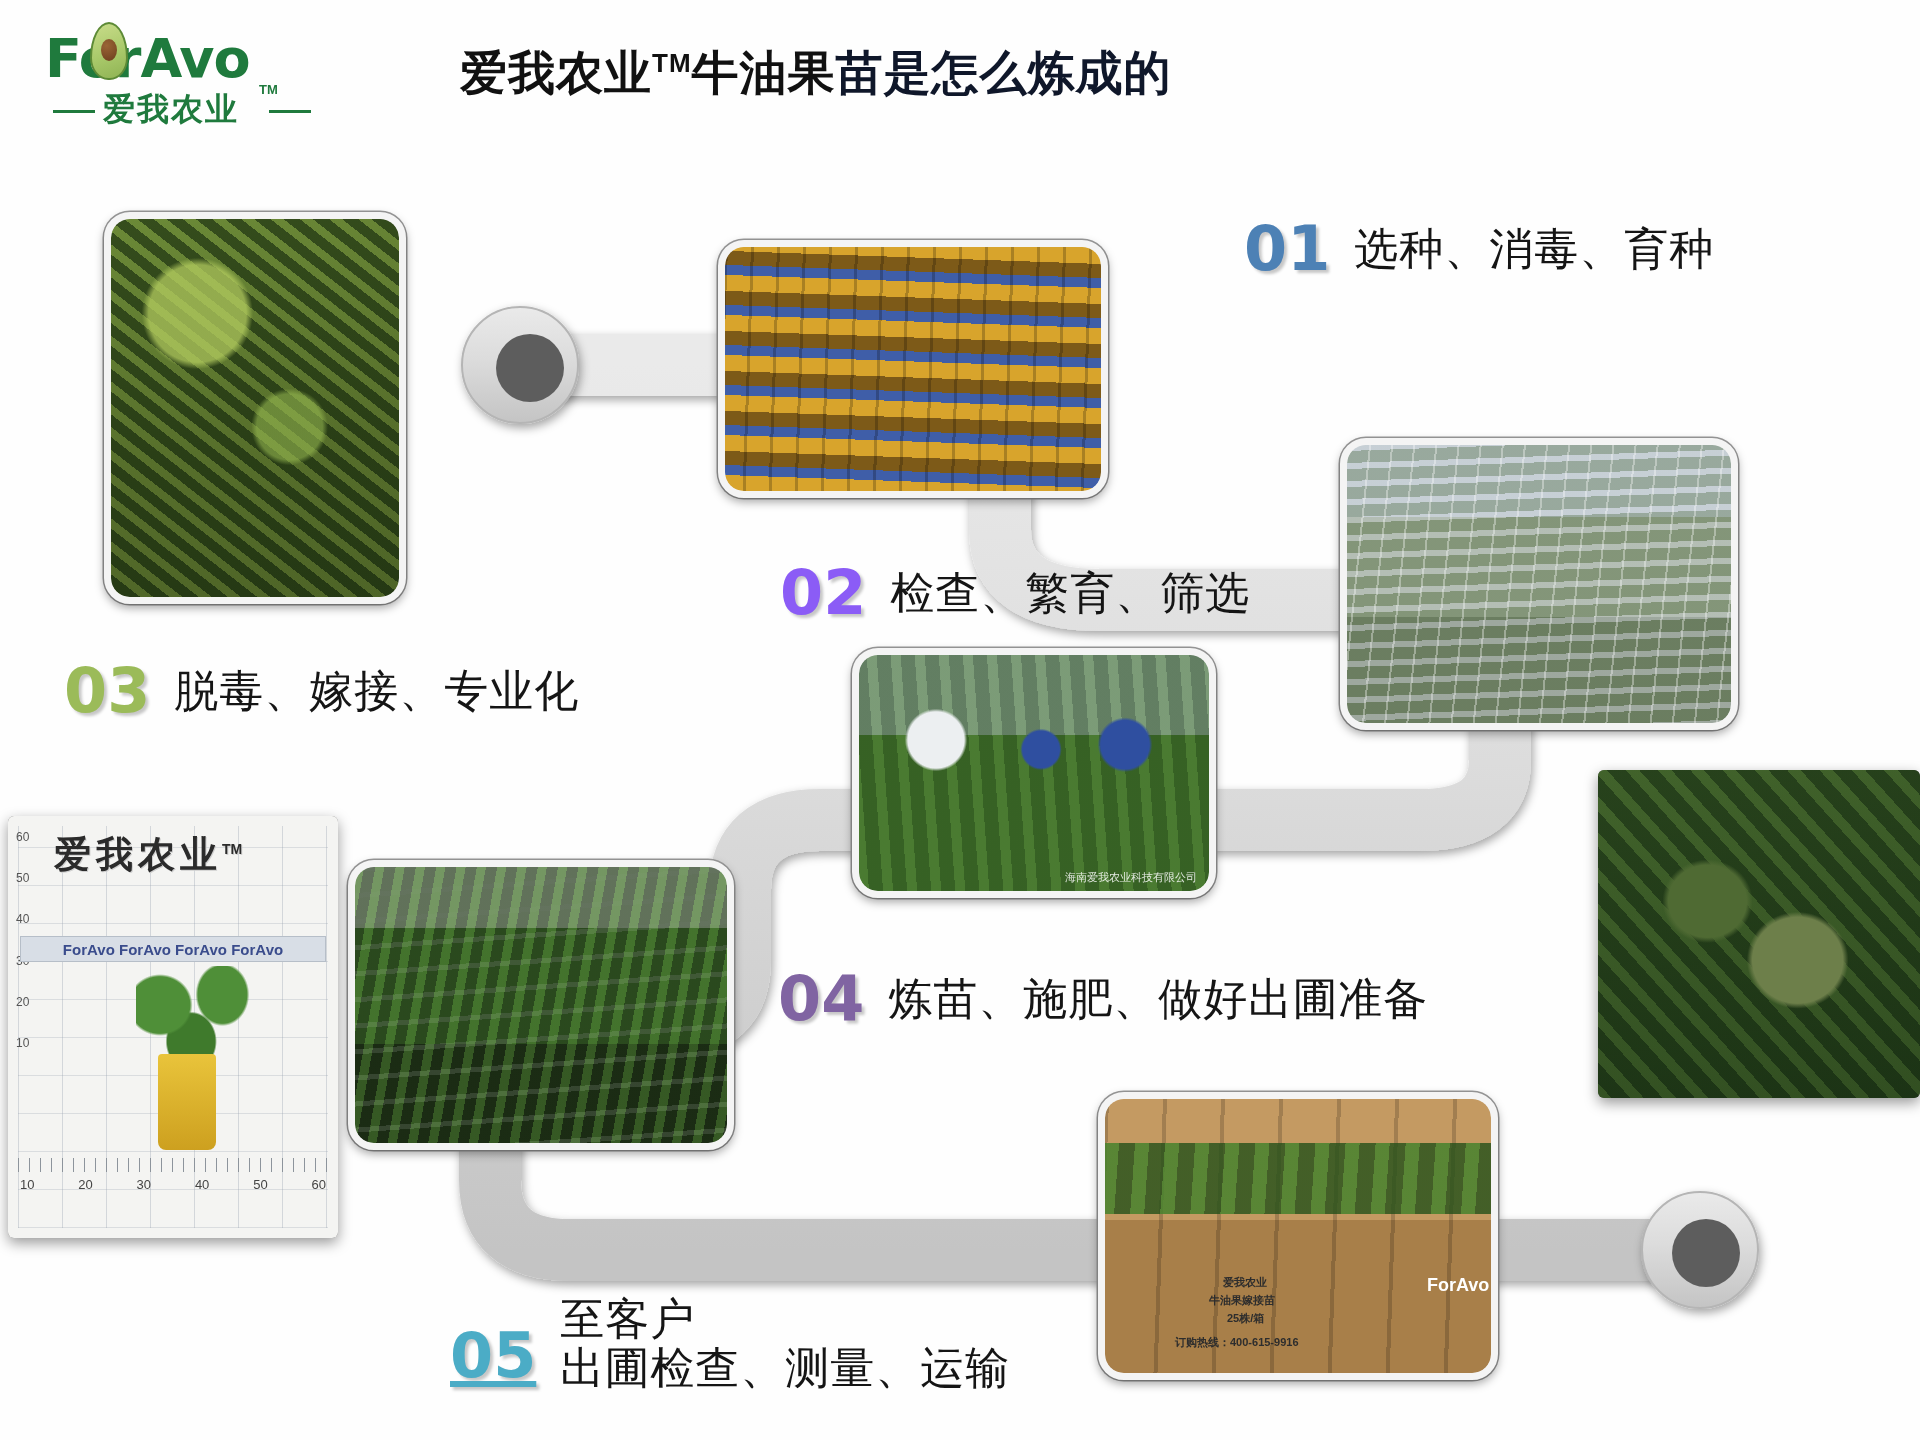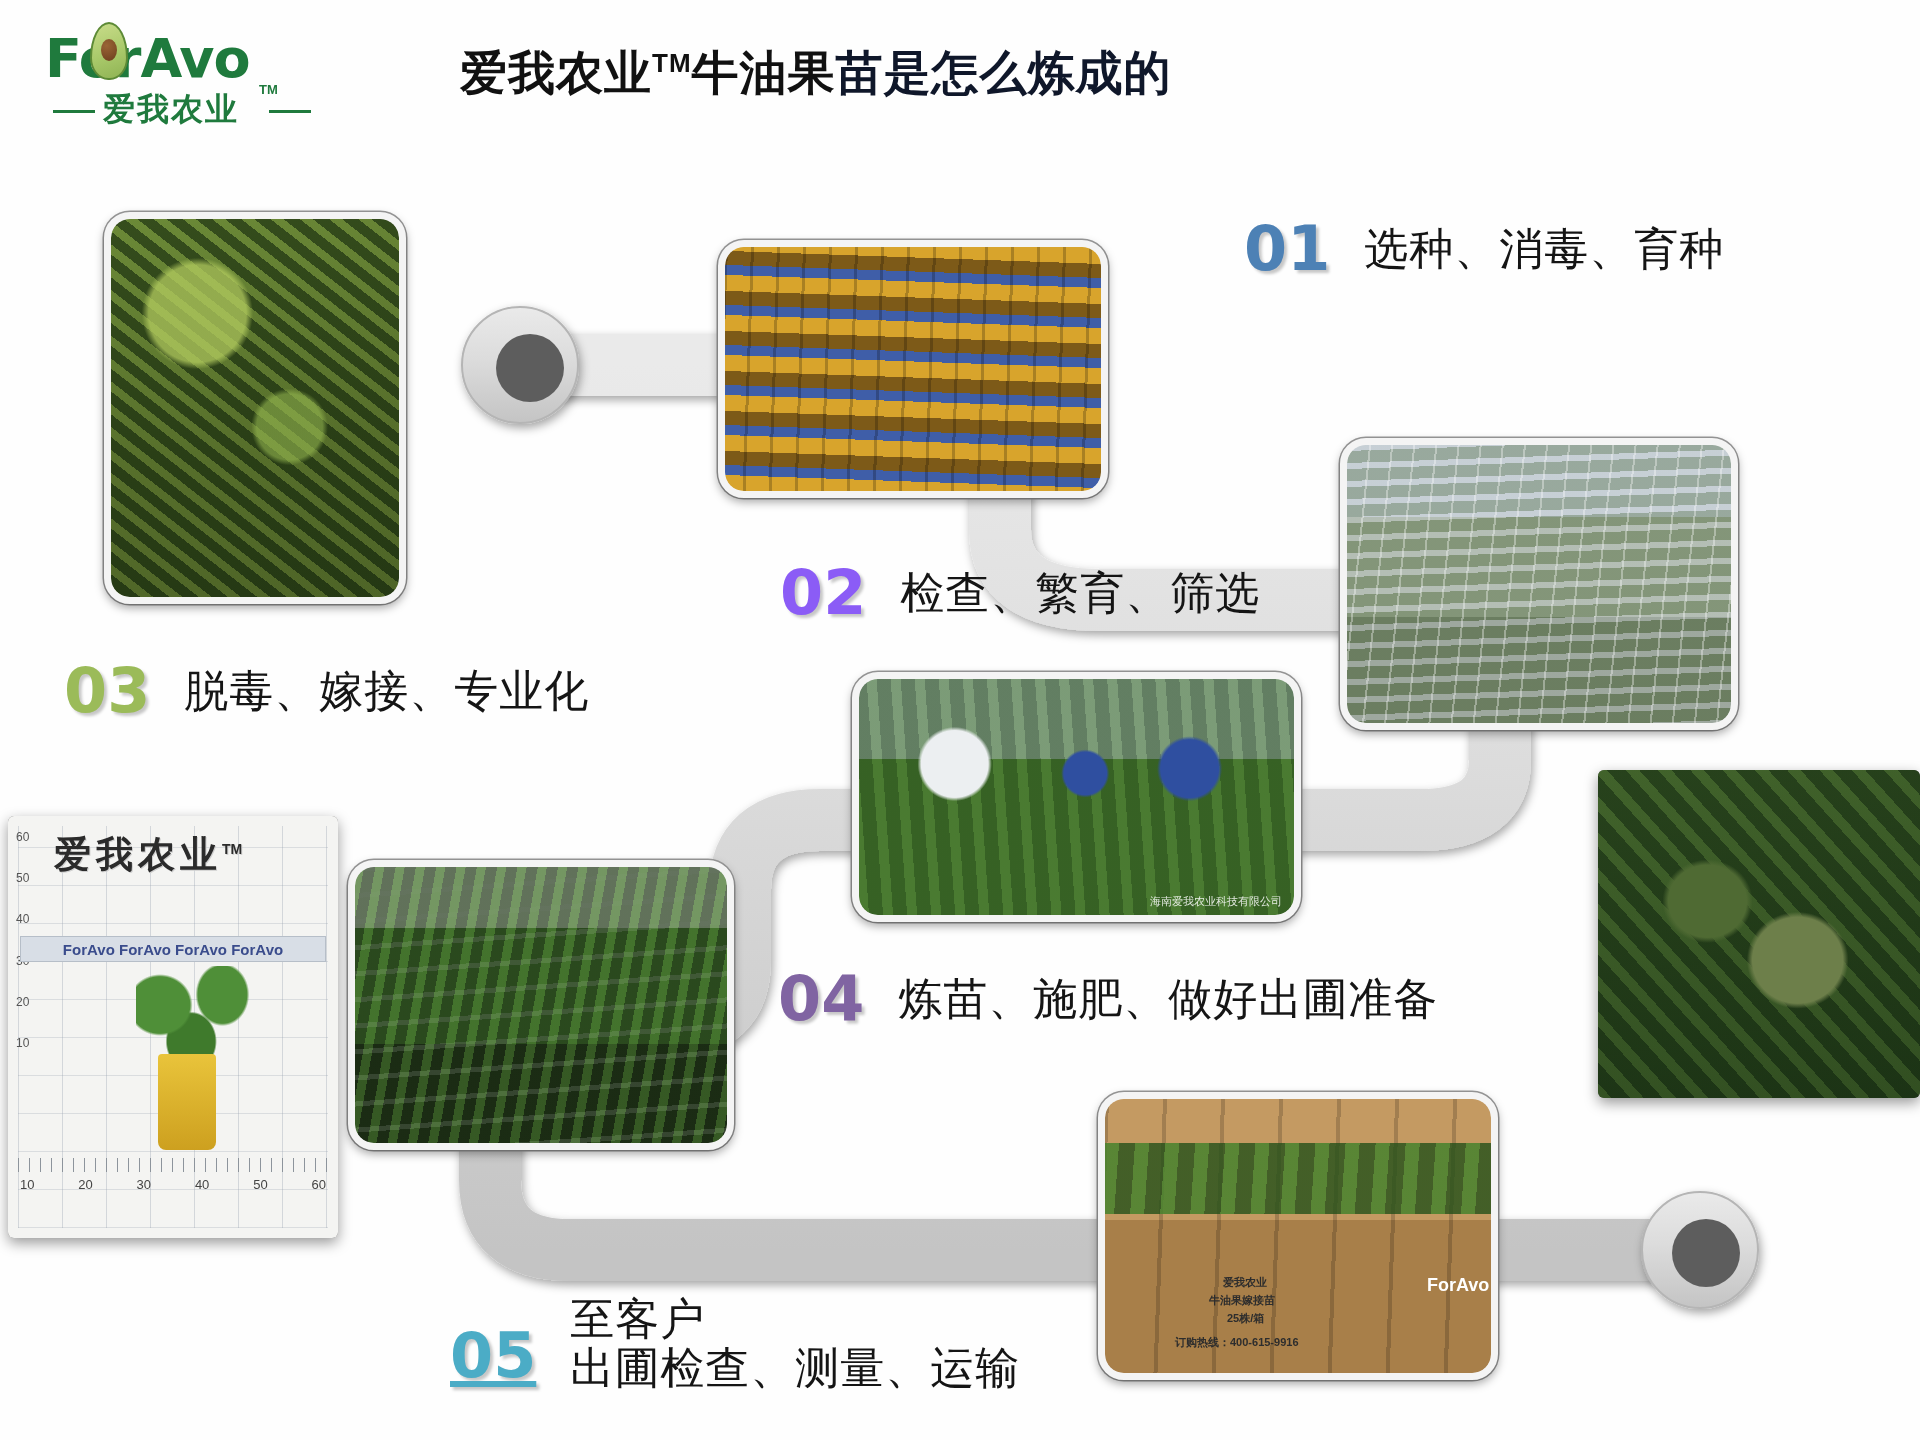--- a/index.html
+++ b/index.html
@@ -293,21 +293,21 @@
     display: flex;
     align-items: flex-start;
     white-space: nowrap;
   }
   .step-num {
     font-family: "DejaVu Sans", sans-serif;
     font-size: 62px;
     font-weight: bold;
     line-height: 1;
     text-shadow: 3px 3px 3px rgba(0,0,0,0.22);
-    margin-right: 34px;
+    margin-right: 24px;
   }
   .step-text {
     font-size: 44px;
     color: #151515;
     line-height: 1.12;
     letter-spacing: 1px;
     padding-top: 6px;
   }
   .step-text .l2 { display: block; }
 </style>
@@ -390,21 +390,21 @@
   </div>
 
   <div class="card" style="left:718px; top:240px; width:390px; height:258px;">
     <div class="photo ph-trays"></div>
   </div>
 
   <div class="card" style="left:1340px; top:438px; width:398px; height:292px;">
     <div class="photo ph-greenhouse"></div>
   </div>
 
-  <div class="card" style="left:852px; top:672px; width:449px; height:250px;">
+  <div class="card" style="left:852px; top:648px; width:364px; height:250px;">
     <div class="photo ph-people">
       <div class="wm">海南爱我农业科技有限公司</div>
     </div>
   </div>
 
   <div class="card" style="left:348px; top:860px; width:386px; height:290px;">
     <div class="photo ph-seedlings"></div>
   </div>
 
   <div class="card plain" style="left:8px; top:816px; width:330px; height:422px; border-radius:6px;">

